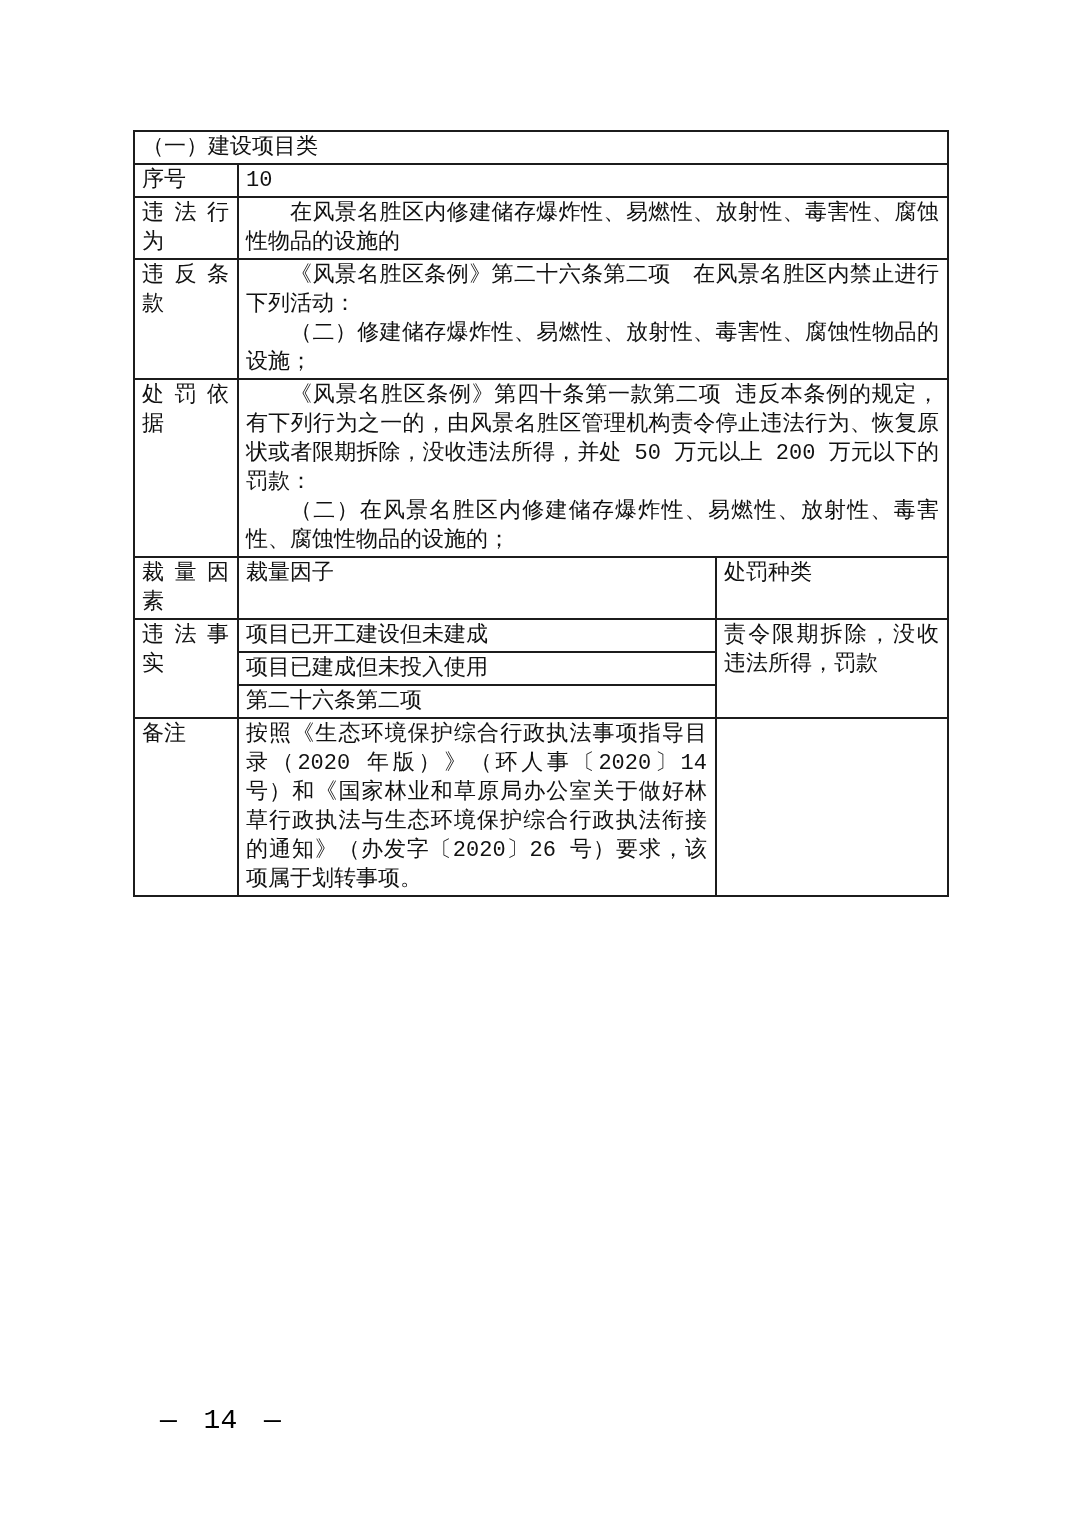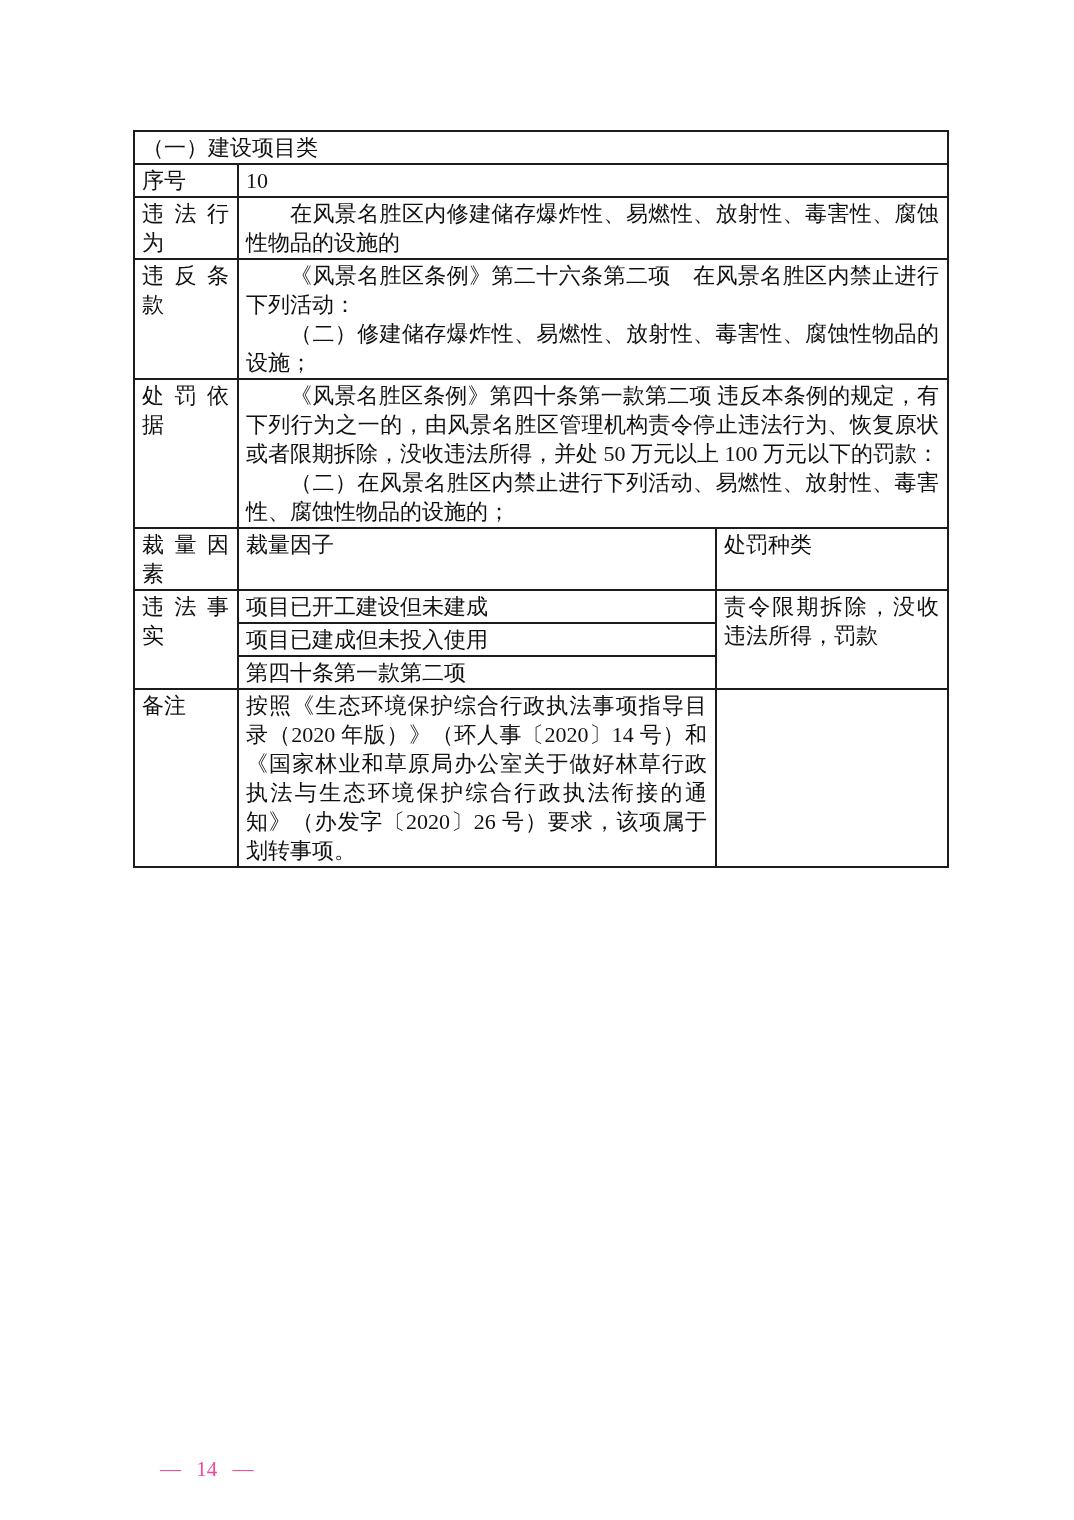--- a/index.html
+++ b/index.html
@@ -5,21 +5,21 @@
   html, body {
     margin: 0;
     padding: 0;
     background: #ffffff;
   }
   .page {
     position: relative;
     width: 1074px;
     height: 1520px;
     background: #ffffff;
-    font-family: Liberation Serif, serif;
+    font-family: Liberation Mono, monospace;
     color: #111111;
     overflow: hidden;
   }
   table.doc-table {
     position: absolute;
     left: 133px;
     top: 130px;
     width: 814px;
     border-collapse: collapse;
     table-layout: fixed;
@@ -48,25 +48,24 @@
   .doc-table p {
     margin: 0;
     text-align: justify;
   }
   .ind { text-indent: 2em; }
 
   .footer-pageno {
     position: absolute;
     left: 160px;
     top: 1406px;
-    font-size: 21px;
+    font-size: 28px;
     line-height: 30px;
     word-spacing: 10px;
-    color: #ec4899;
-    margin-top: 48px;
+    color: #000000;
   }
 </style>
 </head>
 <body>
 
 <div class="page">
 
   <table class="doc-table">
     <colgroup>
       <col class="col-label">
@@ -107,22 +106,22 @@
           <p class="ind">《风景名胜区条例》第二十六条第二项　在风景名胜区内禁止进行下列活动：</p>
           <p class="ind">（二）修建储存爆炸性、易燃性、放射性、毒害性、腐蚀性物品的设施；</p>
         </td>
       </tr>
 
       <tr class="h-basis">
         <td>
           <p>处罚依据</p>
         </td>
         <td colspan="2">
-          <p class="ind">《风景名胜区条例》第四十条第一款第二项 违反本条例的规定，有下列行为之一的，由风景名胜区管理机构责令停止违法行为、恢复原状或者限期拆除，没收违法所得，并处 50 万元以上 100 万元以下的罚款：</p>
-          <p class="ind">（二）在风景名胜区内禁止进行下列活动、易燃性、放射性、毒害性、腐蚀性物品的设施的；</p>
+          <p class="ind">《风景名胜区条例》第四十条第一款第二项 违反本条例的规定，有下列行为之一的，由风景名胜区管理机构责令停止违法行为、恢复原状或者限期拆除，没收违法所得，并处 50 万元以上 200 万元以下的罚款：</p>
+          <p class="ind">（二）在风景名胜区内修建储存爆炸性、易燃性、放射性、毒害性、腐蚀性物品的设施的；</p>
         </td>
       </tr>
 
       <tr class="h-single">
         <td>
           <p>裁量因素</p>
         </td>
         <td>
           <p>裁量因子</p>
         </td>
@@ -144,21 +143,21 @@
       </tr>
 
       <tr class="h-fact">
         <td>
           <p>项目已建成但未投入使用</p>
         </td>
       </tr>
 
       <tr class="h-fact">
         <td>
-          <p>第四十条第一款第二项</p>
+          <p>第二十六条第二项</p>
         </td>
       </tr>
 
       <tr class="h-remarks">
         <td>
           <p>备注</p>
         </td>
         <td>
           <p>按照《生态环境保护综合行政执法事项指导目录（2020 年版）》（环人事〔2020〕14 号）和《国家林业和草原局办公室关于做好林草行政执法与生态环境保护综合行政执法衔接的通知》（办发字〔2020〕26 号）要求，该项属于划转事项。</p>
         </td>

